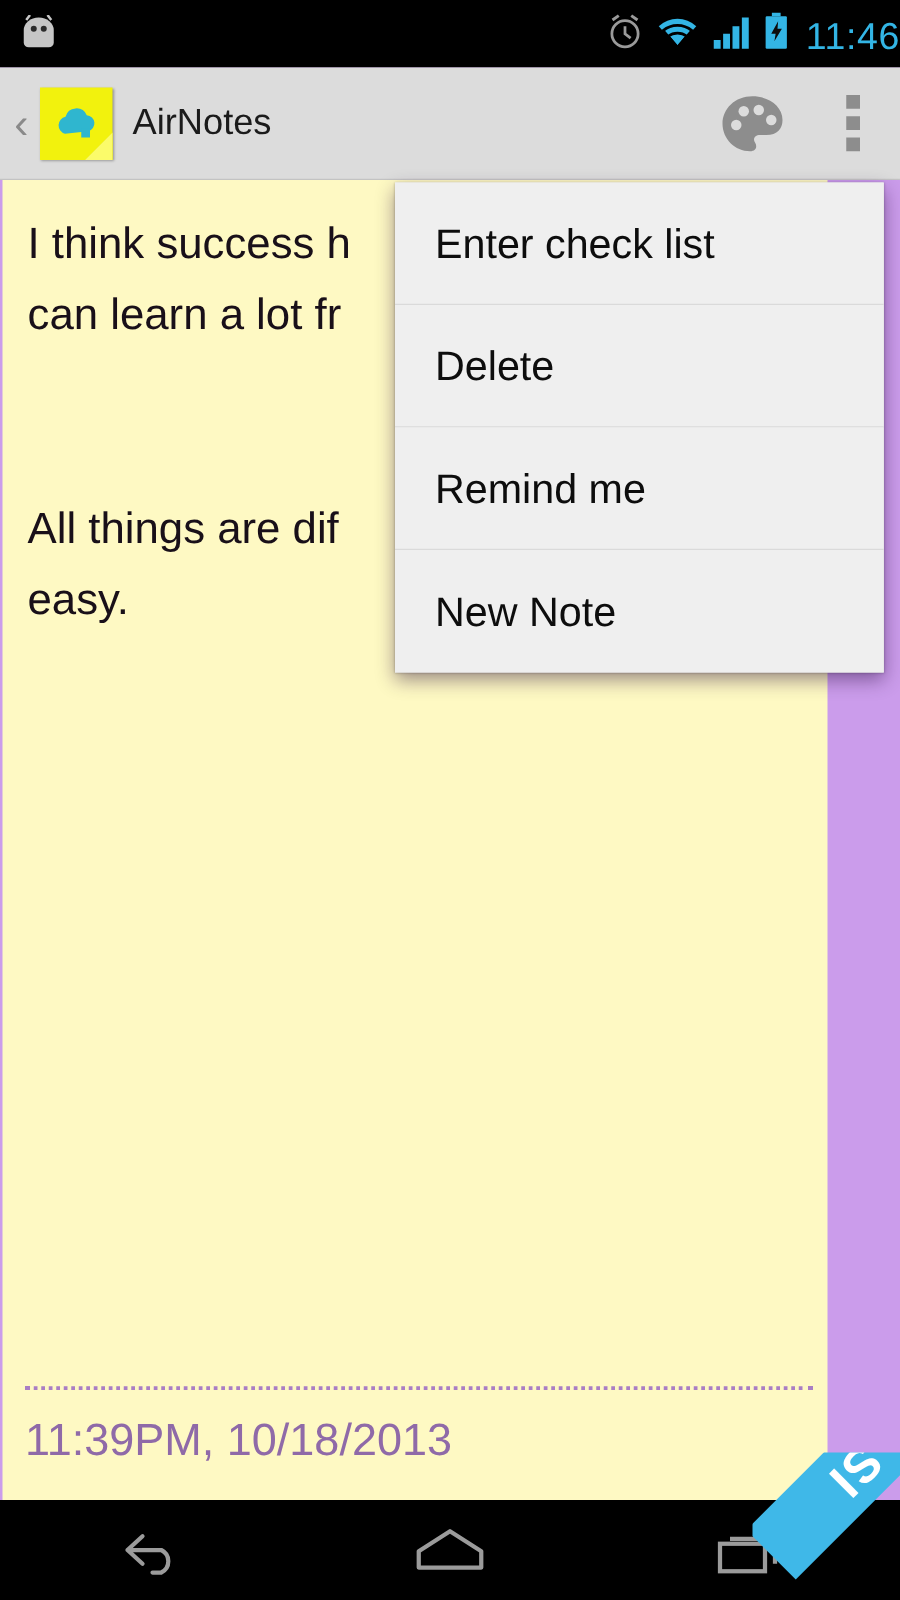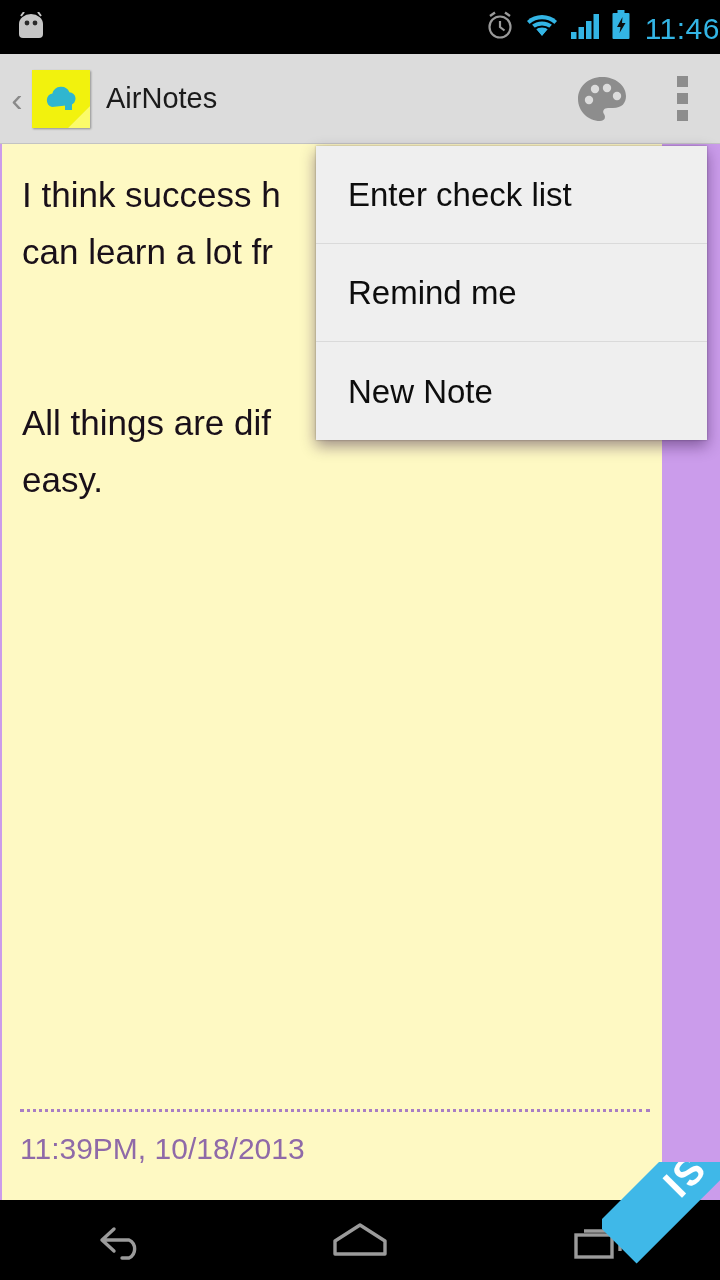--- a/index.html
+++ b/index.html
@@ -116,21 +116,21 @@
     word-wrap:break-word;
   }
   #note-divider {
     position:absolute; left:18px; right:12px;
     top:965px;
     height:0;
     border-top:3px dotted #a97ec4;
   }
   #note-timestamp {
     position:absolute; left:18px; top:990px;
-    font-size:30px;
+    font-size:36px;
     color:#8f6aa8;
     line-height:1;
   }
 
   
   #popup-menu {
     position:absolute;
     left:316px; top:146px;
     width:391px;
     background:#efefef;
@@ -285,20 +285,21 @@
 All things are dif
 easy.</div>
 
     <div id="note-divider"></div>
 
     <div id="note-timestamp">11:39PM, 10/18/2013</div>
   </div>
 
   <div id="popup-menu">
     <div class="menu-item">Enter check list</div>
+    <div class="menu-item">Delete</div>
     <div class="menu-item">Remind me</div>
     <div class="menu-item">New Note</div>
   </div>
 
   <div id="nav-bar">
     <div class="nav-btn">
       <svg width="62" height="42" viewBox="0 0 62 42">
         <path d="M13 21 L25 10 M13 21 L25 32 M13 21 H40 a10 10 0 0 1 0 18 H33" fill="none" stroke="#9b9b9b" stroke-width="3.4" stroke-linecap="round" stroke-linejoin="round"></path>
       </svg>
     </div>

